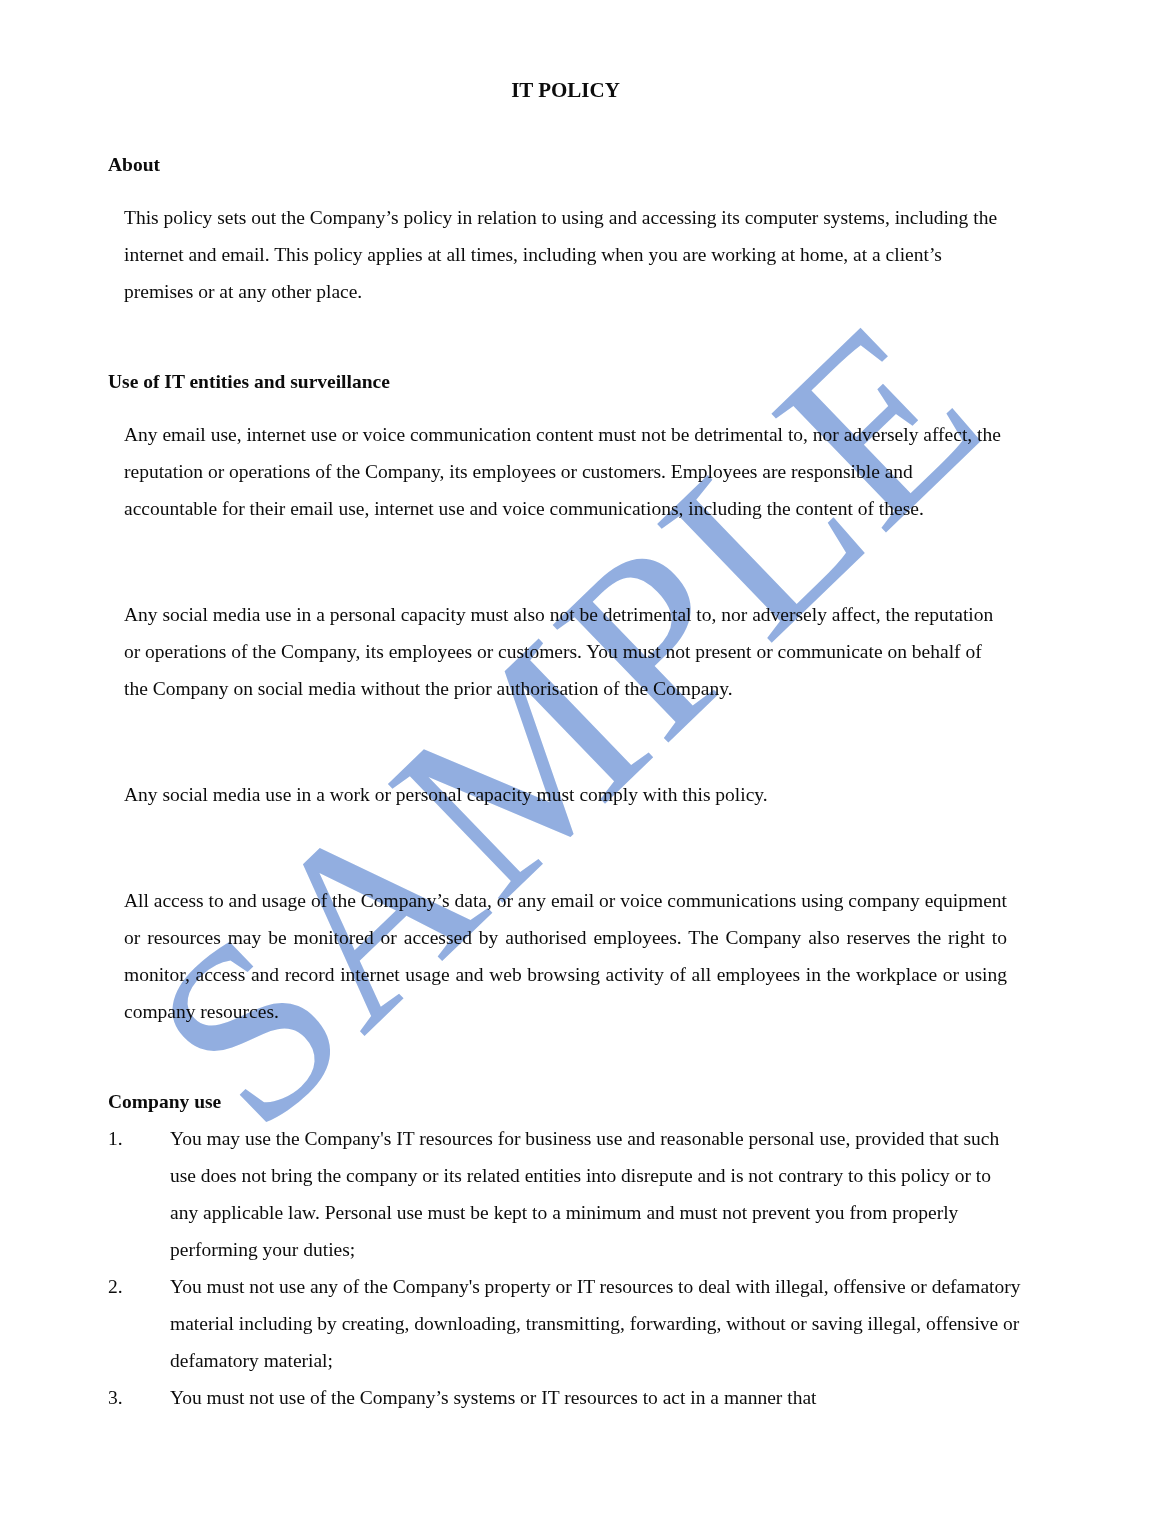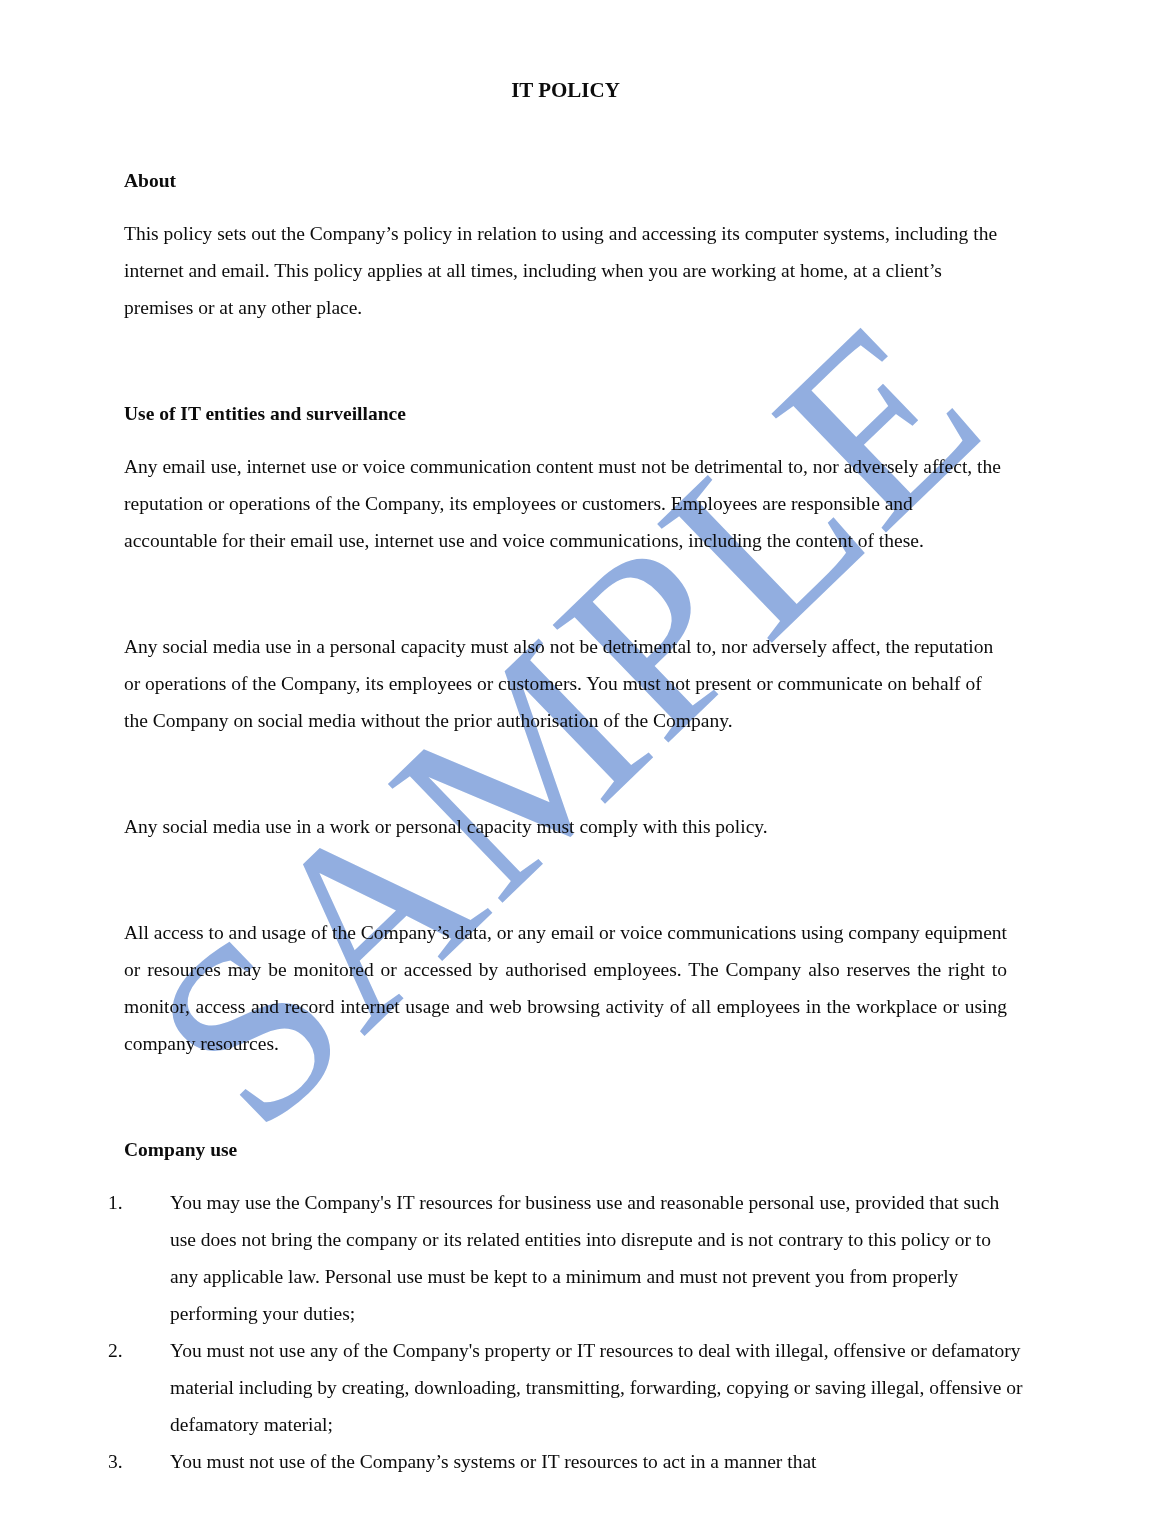--- a/index.html
+++ b/index.html
@@ -43,21 +43,21 @@
   .doc-title {
     text-align: center;
     font-weight: bold;
     font-size: 21px;
     line-height: 37px;
     margin: 0;
   }
   .gap { height: 37px; }
   .section-heading {
     font-weight: bold;
-    margin: 16px;
+    margin: 0;
     font-size: 19.5px;
     line-height: 37px;
   }
   p.body-par {
     margin: 16px;
   }
   p.justify {
     text-align: justify;
   }
   .num-list { }
@@ -111,21 +111,21 @@
 
     <div class="num-list">
 
       <div class="num-item">
         <span class="num">1.</span>
         <span class="item-text">You may use the Company's IT resources for business use and reasonable personal use, provided that such use does not bring the company or its related entities into disrepute and is not contrary to this policy or to any applicable law. Personal use must be kept to a minimum and must not prevent you from properly performing your duties;</span>
       </div>
 
       <div class="num-item">
         <span class="num">2.</span>
-        <span class="item-text">You must not use any of the Company's property or IT resources to deal with illegal, offensive or defamatory material including by creating, downloading, transmitting, forwarding, copying or saving illegal, offensive or defamatory material;</span>
+        <span class="item-text">You must not use any of the Company's property or IT resources to deal with illegal, offensive or defamatory material including by creating, downloading, transmitting, forwarding, without or saving illegal, offensive or defamatory material;</span>
       </div>
 
       <div class="num-item">
         <span class="num">3.</span>
         <span class="item-text">You must not use of the Company’s systems or IT resources to act in a manner that</span>
       </div>
 
     </div>
 
   </div>

